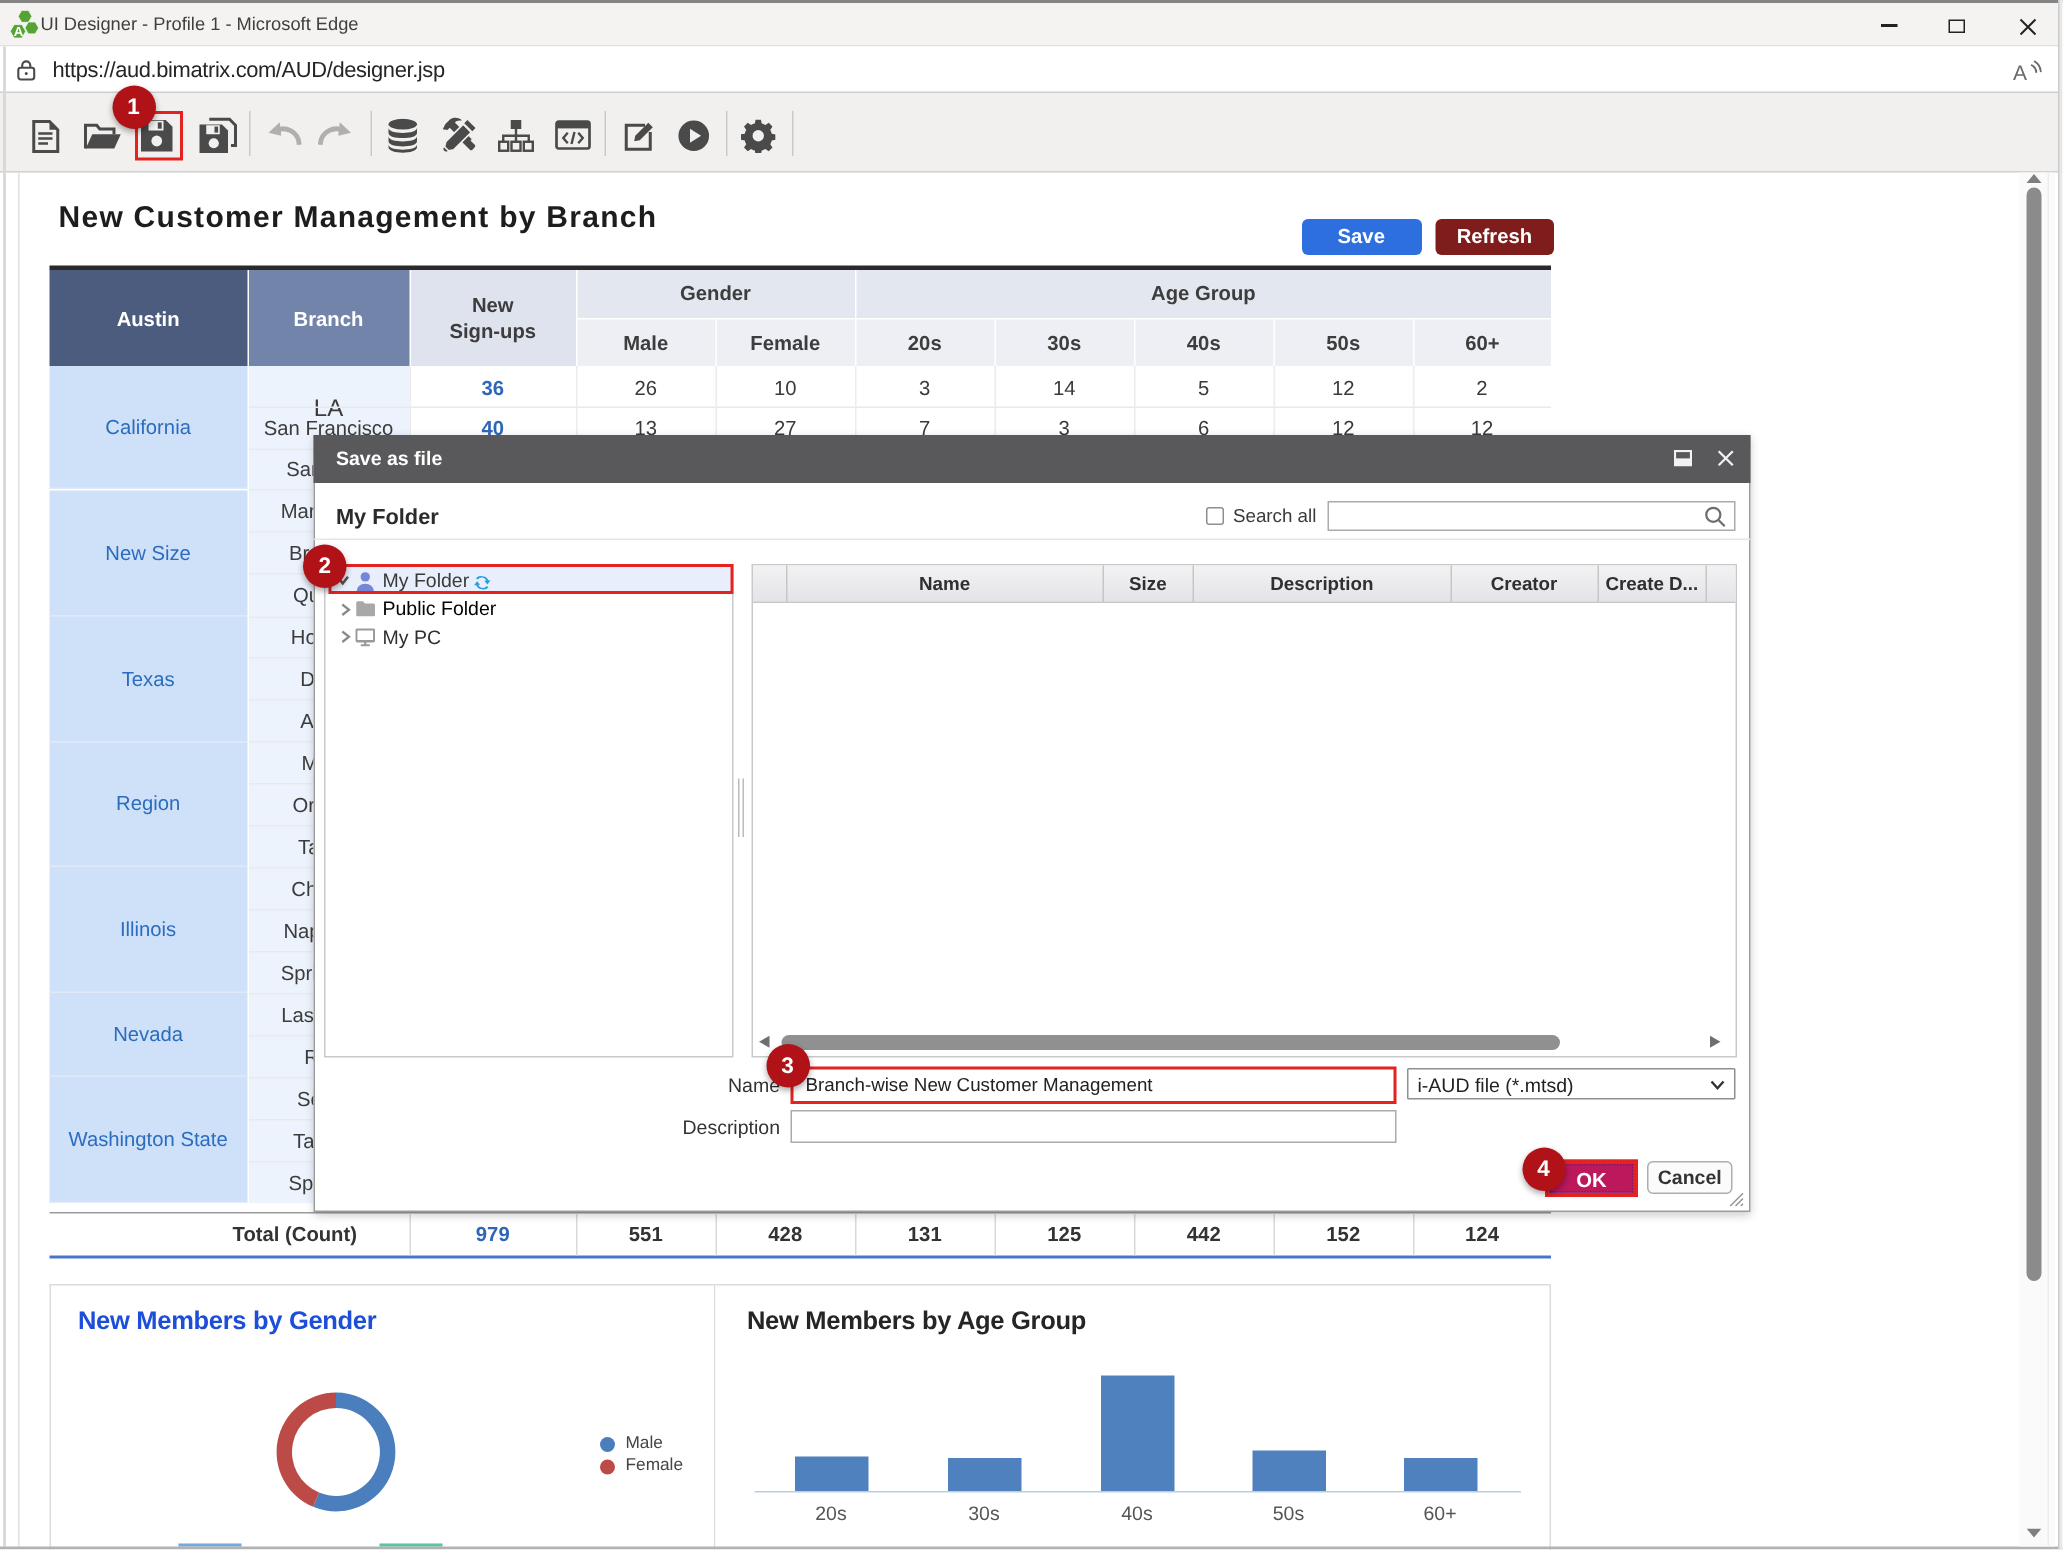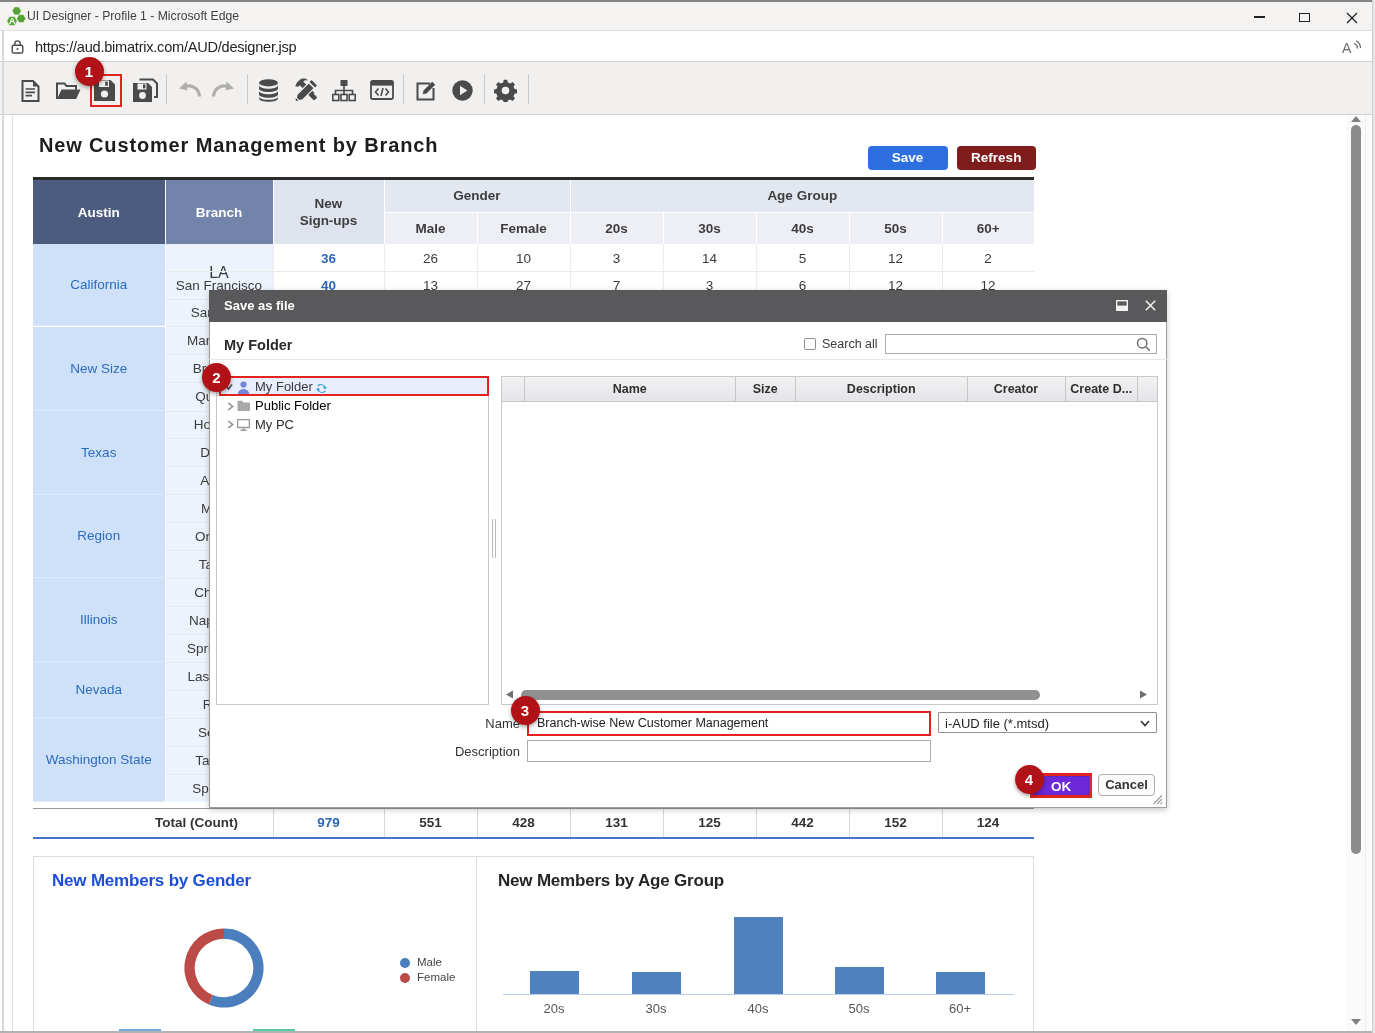--- a/index.html
+++ b/index.html
@@ -468,21 +468,21 @@
 <div class="a" style="left:527px;top:711px;width:404px;height:24.5px;z-index:41;background:#fff;border:2px solid #e42320"></div>
 <div class="a" style="left:537px;top:716px;width:380px;height:15px;z-index:41;color:#222;font-size:12.5px;line-height:15px">Branch-wise New Customer Management</div>
 <div class="a" style="left:938px;top:712px;width:218.5px;height:20.5px;z-index:41;background:#fff;border:1px solid #8f8f8f;border-radius:1px"></div>
 <div class="a" style="left:945px;top:715.5px;width:180px;height:15px;z-index:41;color:#222;font-size:13px;line-height:15px">i-AUD file (*.mtsd)</div>
 <svg class="a" style="left:1140px;top:720px;z-index:42" width="10" height="7" viewBox="0 0 10 7">
     <path d="M1 1 L5 5.5 L9 1" fill="none" stroke="#333" stroke-width="1.6"></path>
   </svg>
 <div class="a" style="left:440px;top:743.5px;width:80px;height:15px;z-index:41;color:#333;font-size:13px;line-height:15px;text-align:right">Description</div>
 <div class="a" style="left:527px;top:740px;width:404px;height:21.5px;z-index:41;background:#fff;border:1px solid #ababab"></div>
 <div class="a" style="left:1030px;top:773px;width:62px;height:25px;z-index:41;border:3px solid #e42320;background:#5c75e3"></div>
-<div class="a" style="left:1033px;top:776px;width:56px;height:19px;z-index:41;background:#6d28d9;color:#fff;font-size:13.5px;font-weight:bold;text-align:center;line-height:19px;border:1px dotted rgba(25,35,140,0.45)">OK</div>
+<div class="a" style="left:1033px;top:776px;width:56px;height:19px;z-index:41;background:#be185d;color:#fff;font-size:13.5px;font-weight:bold;text-align:center;line-height:19px;border:1px dotted rgba(25,35,140,0.45)">OK</div>
 <div class="a" style="left:1098px;top:773.5px;width:57px;height:22.5px;z-index:41;background:#fbfbfb;border:1px solid #adadad;border-radius:4px;color:#333;font-size:13px;font-weight:bold;text-align:center;line-height:20.5px">Cancel</div>
 <svg class="a" style="left:1152px;top:794px;z-index:41" width="11" height="11" viewBox="0 0 11 11">
 <path d="M10 1.5 L1.5 10 M10 5 L5 10 M10 8.5 L8.5 10" stroke="#9a9a9a" stroke-width="1.1"></path>
   </svg>
 <div class="a" style="left:90px;top:74px;width:32px;height:33px;border:2px solid #e42320;z-index:55"></div>
 <div class="badge" style="left:74.5px;top:56.5px;width:29px;height:29px">1</div>
 <div class="a" style="left:219px;top:375.5px;width:270px;height:20.5px;border:2px solid #e42320;z-index:55"></div>
 <div class="badge" style="left:202px;top:362.5px;width:29px;height:29px">2</div>
 <div class="badge" style="left:510.5px;top:695.5px;width:29px;height:29px;z-index:55">3</div>
 <div class="badge" style="left:1014.5px;top:765px;width:29px;height:29px;z-index:55">4</div>

